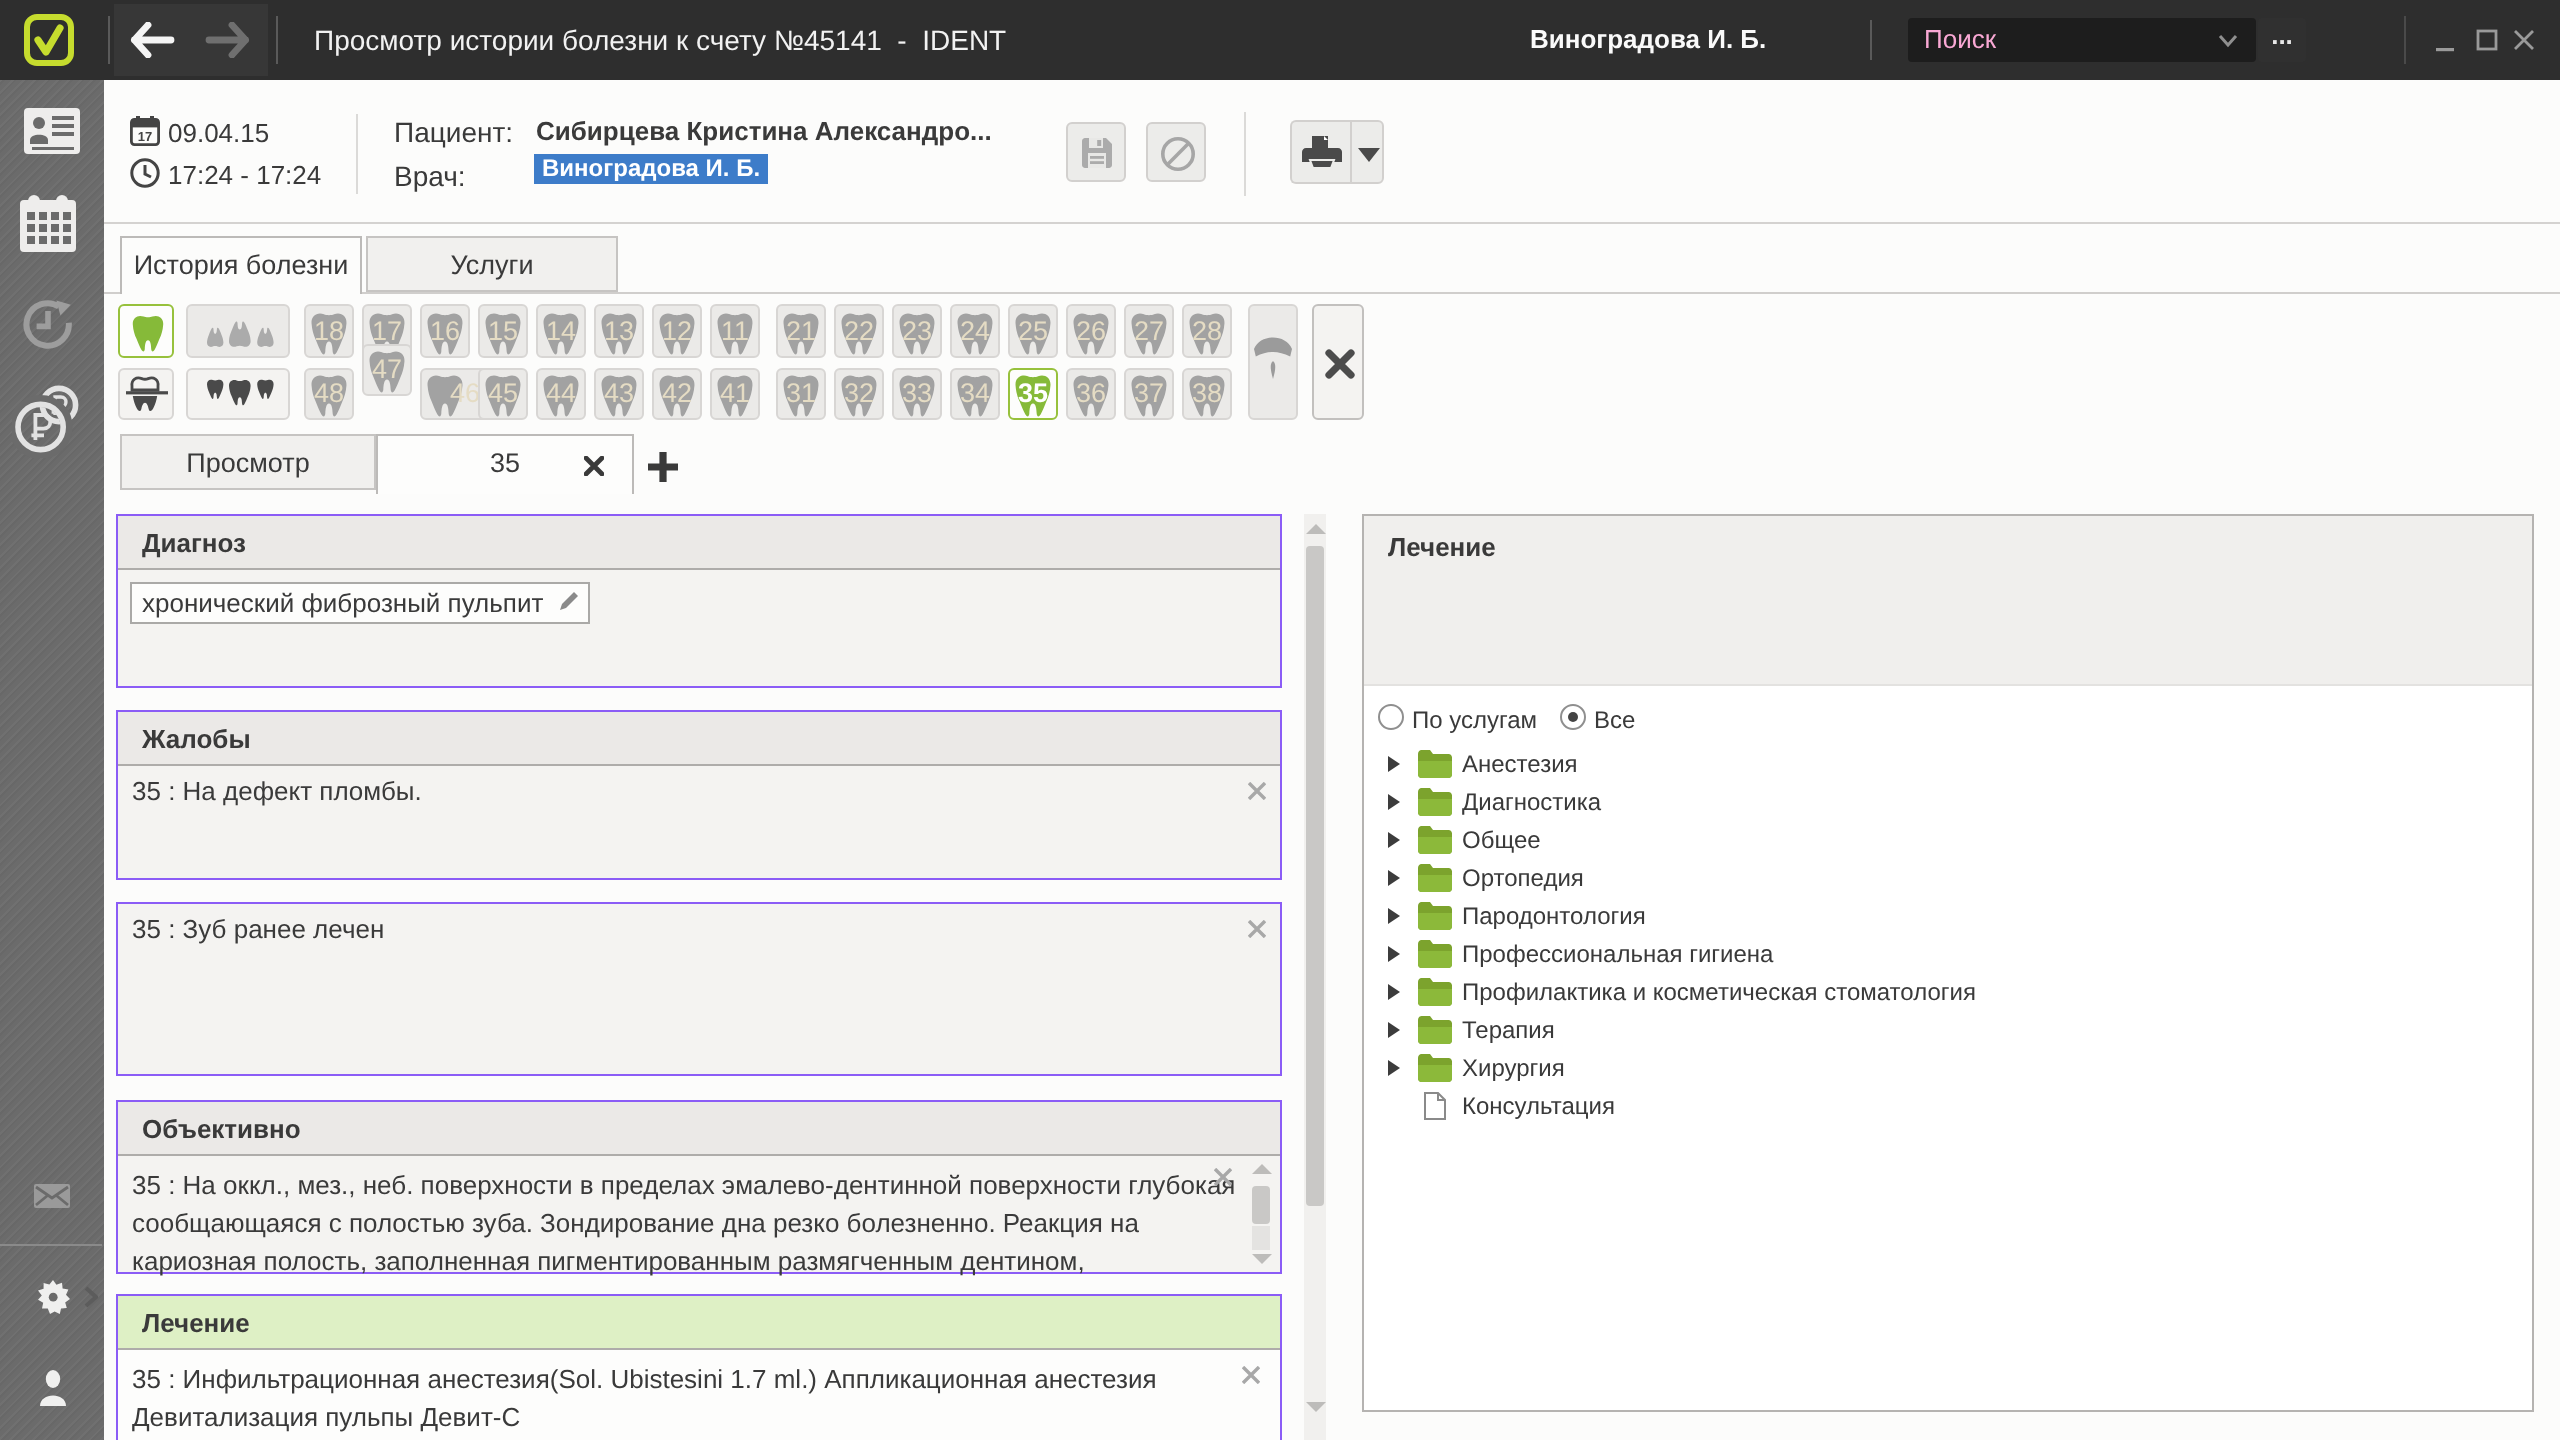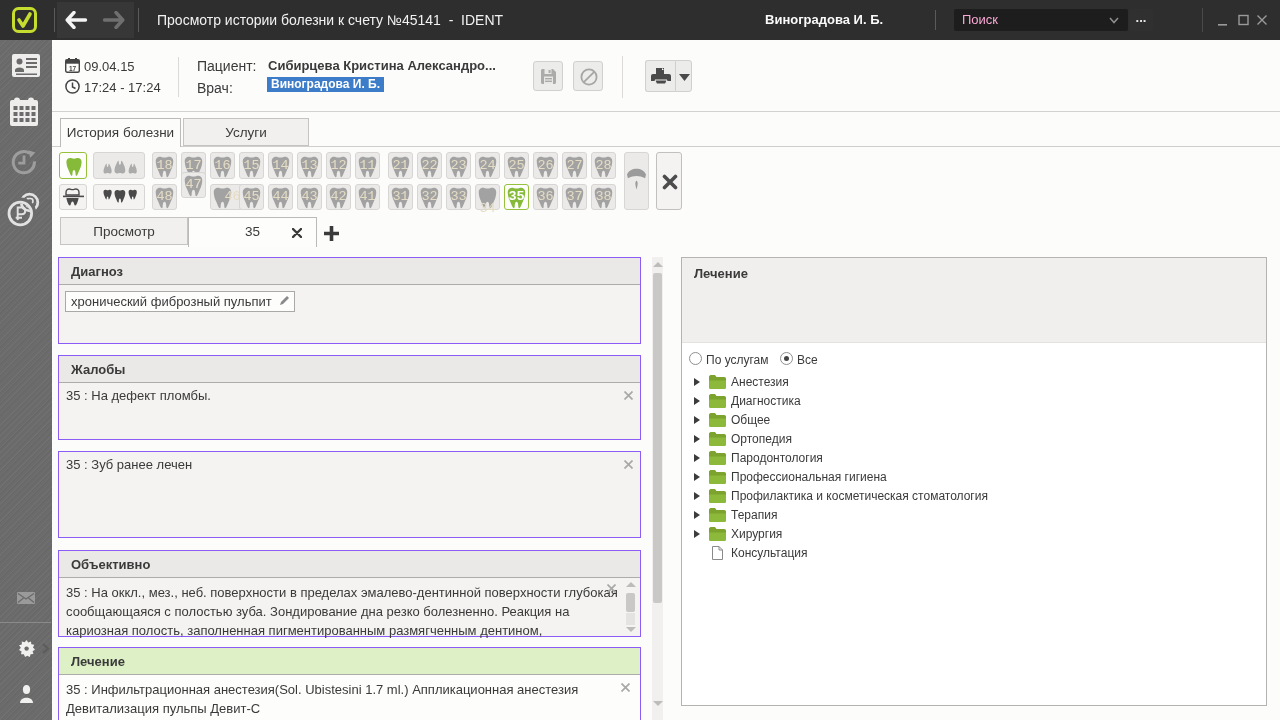--- a/index.html
+++ b/index.html
@@ -30,21 +30,21 @@
 .btn { background:#ececea; border:1px solid #d2d0ce; border-radius:3px; }
 #chip { left:215px; top:37px; height:15px; background:#3d7cc9; color:#fff; font-weight:bold; font-size:12px; line-height:15px; padding:0 4px; }
 #line146 { left:52px; top:146px; width:1228px; height:1px; background:#d0cecc; }
 
 
 .tab { font-size:13.5px; color:#3a3a3a; text-align:center; }
 #tab1 { left:60px; top:118px; width:121px; height:29px; background:#fcfcfb; border:1px solid #bcbab8; border-bottom:none; line-height:28px; z-index:5; }
 #tab2 { left:183px; top:118px; width:126px; height:28px; background:#f1f0ee; border:1px solid #c6c4c2; line-height:27px; }
 
 
-.tbtn { position:absolute; background:#ebeae8; border:1px solid #d8d6d4; border-radius:3px;font-family:Liberation Mono, monospace; }
+.tbtn { position:absolute; background:#ebeae8; border:1px solid #d8d6d4; border-radius:3px; }
 .tooth { position:absolute; }
 .tnum { position:absolute; width:100%; text-align:center; top:5px; font-size:13.5px; color:#e5dcc4; }
 
 #stab1 { left:60px; top:217px; width:128px; height:28px; background:#f1f0ee; border:1px solid #c6c4c2; line-height:27px; text-align:center; font-size:13.5px; color:#3a3a3a; }
 #stab2 { left:188px; top:217px; width:129px; height:30px; background:#fdfdfc; border:1px solid #bcbab8; border-bottom:none; line-height:28px; text-align:center; font-size:13.5px; color:#3a3a3a; z-index:5; }
 
 
 .panel { position:absolute; left:58px; width:583px; background:#f4f3f1; border:1px solid #8b5cf6; }
 .phead { height:27px; background:#ebe9e7; border-bottom:1px solid #aeacaa; font-size:13px; font-weight:bold; color:#3a3a3a; line-height:27px; padding-left:12px; }
 .pbody { position:relative; font-size:13px; color:#3a3a3a; }
@@ -416,21 +416,21 @@
     <div class="tbtn" style="left:446px;top:184px;width:25px;height:26px">
       <svg class="tooth" style="left:0px;top:0px" width="23" height="24" viewBox="0 0 20 20">
         <use href="#toothp" fill="#a2a2a2"></use>
       </svg>
       <div class="tnum" style="top:4px">33</div>
     </div>
     <div class="tbtn" style="left:475px;top:184px;width:25px;height:26px">
       <svg class="tooth" style="left:0px;top:0px" width="23" height="24" viewBox="0 0 20 20">
         <use href="#toothp" fill="#a2a2a2"></use>
       </svg>
-      <div class="tnum" style="top:16px">34</div>
+      <div class="tnum" style="top:4px">34</div>
     </div>
     <div class="tbtn" style="left:504px;top:184px;width:25px;height:26px;background:#fdfdfc;border:1px solid #97c13c">
       <svg class="tooth" style="left:0px;top:0px" width="23" height="24" viewBox="0 0 20 20">
         <use href="#toothp" fill="#86ba39"></use>
       </svg>
       <div class="tnum" style="color:#fff;font-weight:bold;top:4px">35</div>
     </div>
     <div class="tbtn" style="left:533px;top:184px;width:25px;height:26px">
       <svg class="tooth" style="left:0px;top:0px" width="23" height="24" viewBox="0 0 20 20">
         <use href="#toothp" fill="#a2a2a2"></use>

